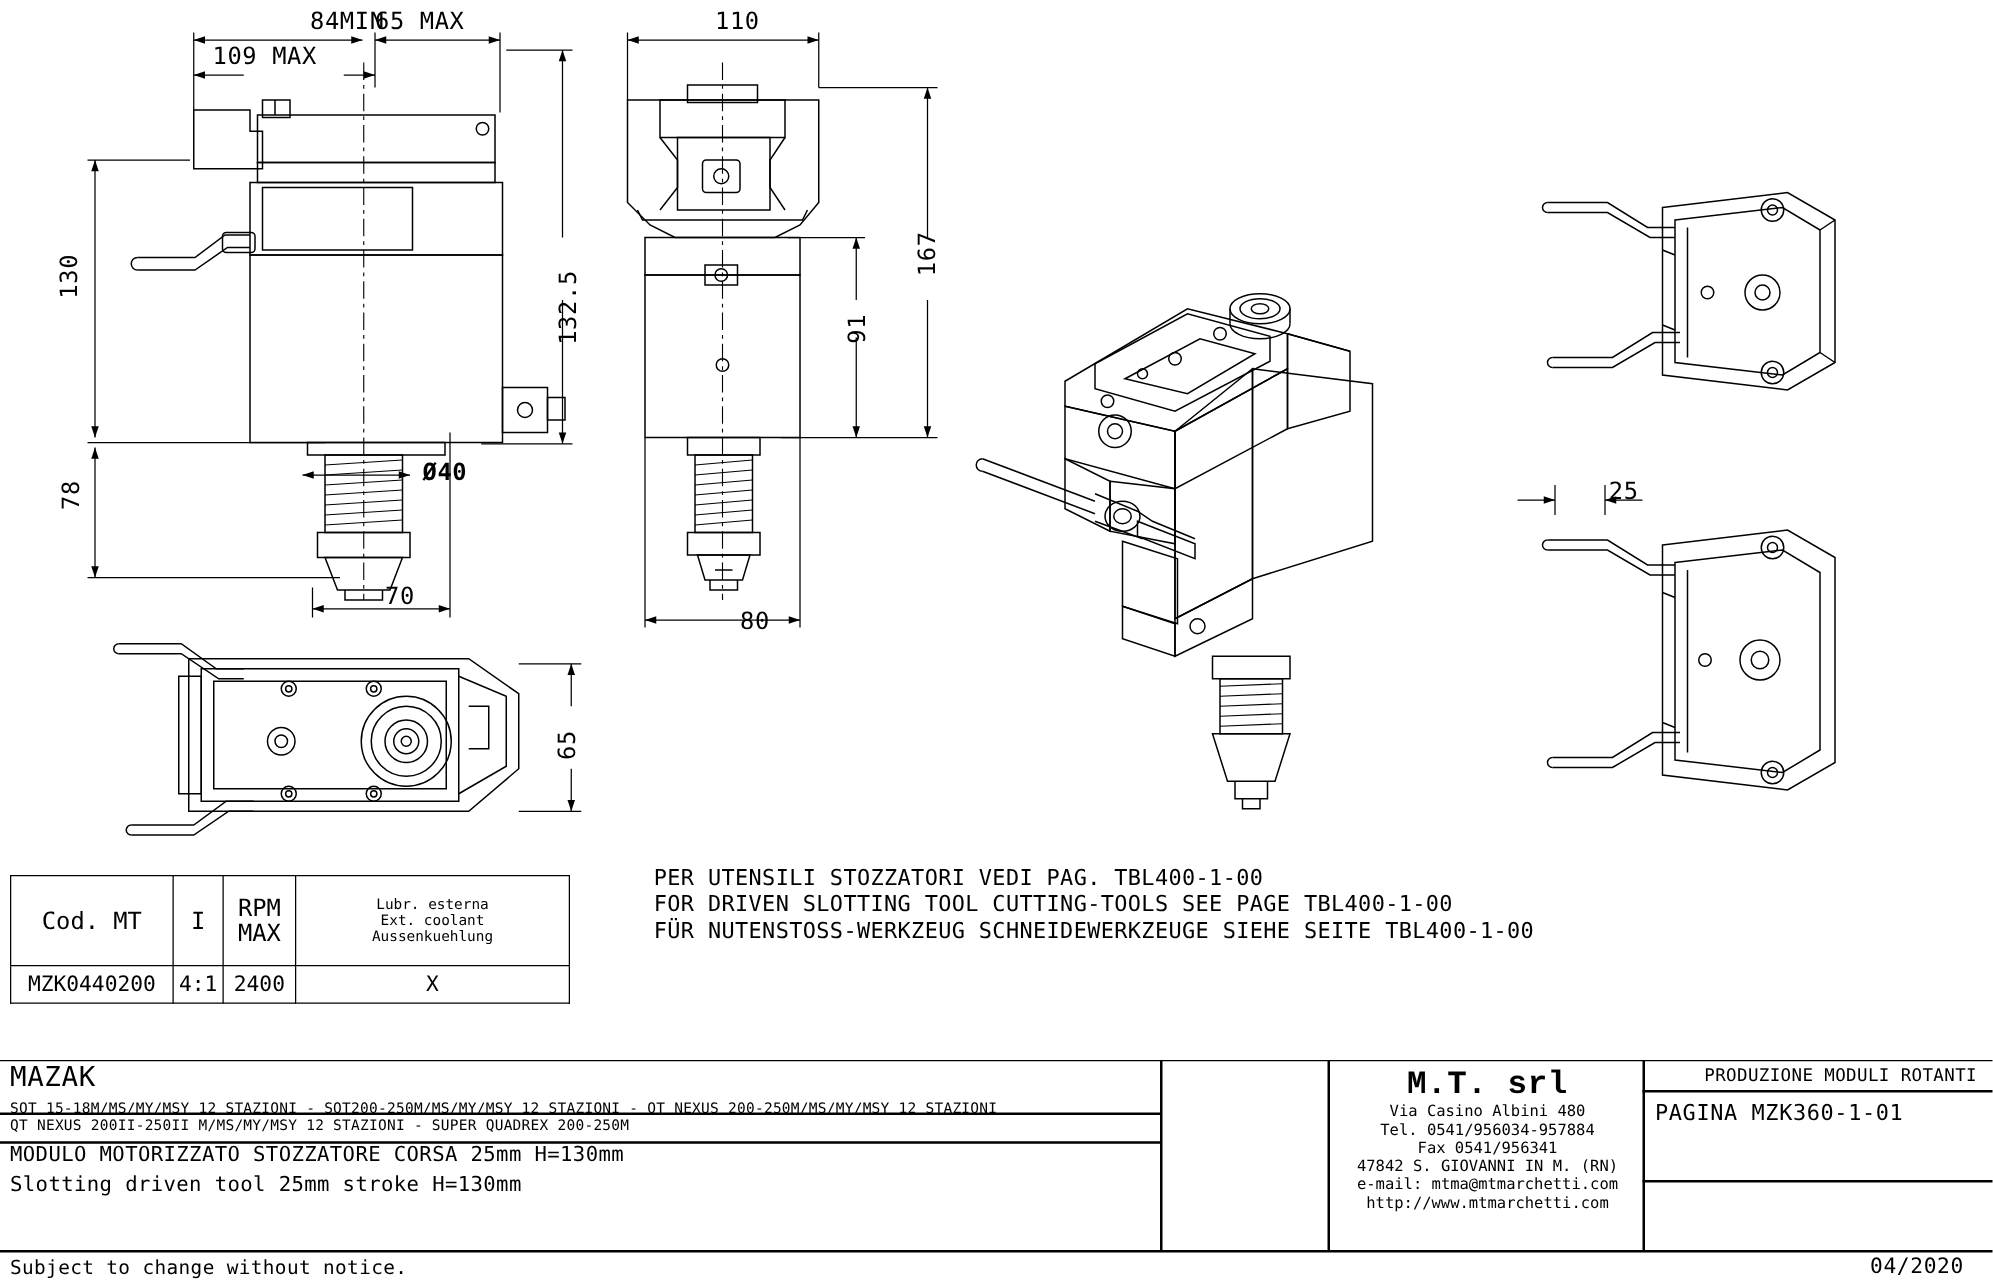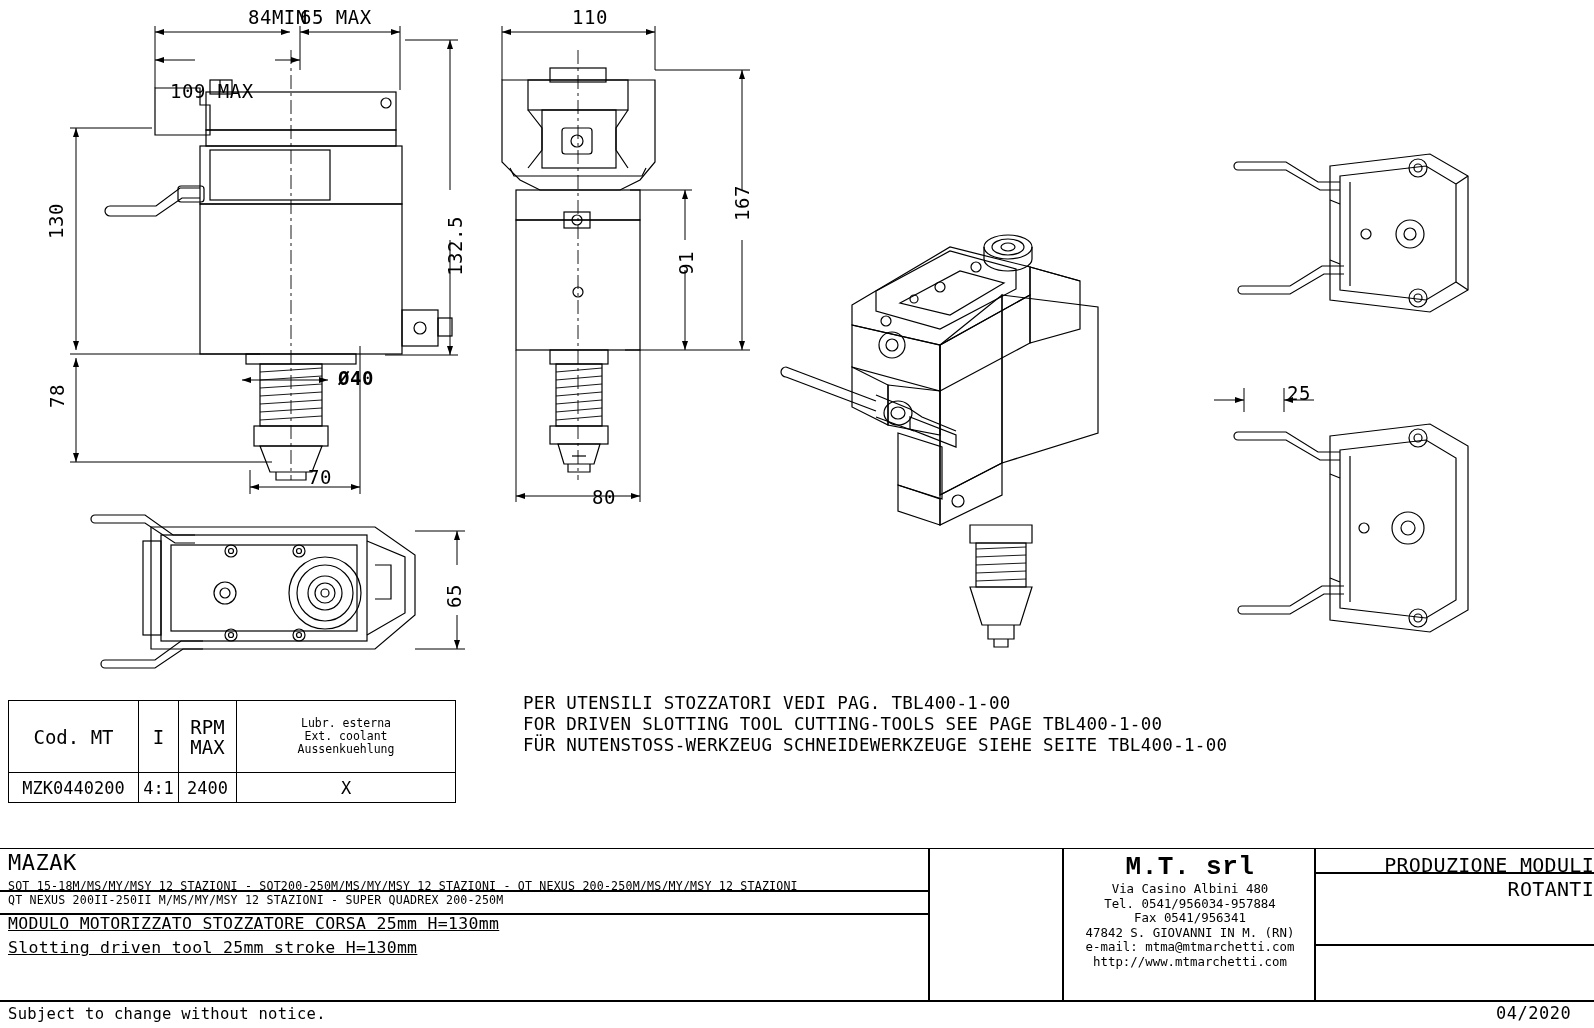--- a/index.html
+++ b/index.html
@@ -28,30 +28,30 @@
   .spec-table td, .spec-table th { border:1.4px solid #000; text-align:center; font-weight:normal; font-size:19px; padding:2px 3px; }
   .spec-table .hdr-sub { font-size:11.5px; line-height:13px; }
   .spec-table .hdr-rpm { font-size:19px; line-height:20px; }
   .spec-table td.val { font-size:17px; height:30px; }
 
   
   .title-block { position:absolute; left:0; top:848px; width:1594px; height:152px; border-top:1.8px solid #000; }
   .tb-left { position:absolute; left:8px; top:850px; width:920px; height:158px; }
   .tb-left .big { font-size:22px; line-height:25px; letter-spacing:0.5px; }
   .tb-left .sm { font-size:11.6px; line-height:13.5px; letter-spacing:0.2px; }
-  .tb-left .md { font-size:16.5px; line-height:19.5px; letter-spacing:0.3px;text-decoration:underline; }
+  .tb-left .md { font-size:16.5px; line-height:19.5px; letter-spacing:0.3px; }
   .rule { position:absolute; background:#000; height:1.6px; }
   .vrule { position:absolute; background:#000; width:1.6px; }
 
   .tb-mt { position:absolute; left:1070px; top:852px; width:240px; text-align:center; }
   .tb-mt .mtname { font-family:Liberation Mono, monospace; font-weight:bold; font-size:26px; letter-spacing:0.5px; }
   .tb-mt .addr { font-size:12.4px; line-height:14.6px; }
 
   .tb-right { position:absolute; left:1316px; top:850px; width:278px; height:150px; }
-  .tb-right .prod { font-size:20px; text-align:right; letter-spacing:0.3px; padding-top:3px;margin-left:35px; }
+  .tb-right .prod { font-size:14px; text-align:center; letter-spacing:0.3px; padding-top:3px;margin-left:35px; }
   .tb-right .pagina { font-size:17.5px; letter-spacing:0.5px; padding-left:8px; }
 
   .footer-left { position:absolute; left:8px; top:1005px; font-size:15.5px; letter-spacing:0.3px; }
   .footer-right { position:absolute; left:1496px; top:1003px; font-size:17px; letter-spacing:0.5px; }
 </style>
 </head>
 <body>
 
 <div class="sheet">
 
@@ -148,21 +148,21 @@
       <polygon points="300,477 291,474 291,480" fill="#000" stroke="none"></polygon>
       <line x1="190" y1="460" x2="190" y2="484"></line>
       <line x1="300" y1="336" x2="300" y2="484"></line>
     </g>
 
     <line x1="231" y1="40" x2="231" y2="470" stroke="#000" stroke-width="0.9" stroke-dasharray="14,4,3,4"></line>
   </svg>
 
   <div class="dim-label" style="left:204px; top:6px;margin-left:44px;">84MIN</div>
   <div class="dim-label" style="left:300px; top:6px;">65 MAX</div>
-  <div class="dim-label" style="left:170px; top:34px;margin-top:46px;">109 MAX</div>
+  <div class="dim-label" style="left:170px; top:34px;">109 MAX</div>
   <div class="dim-label vert" style="left:38px; top:210px; transform:rotate(-90deg);">130</div>
   <div class="dim-label vert" style="left:45px; top:385px; transform:rotate(-90deg);">78</div>
   <div class="dim-label vert" style="left:425px; top:235px; transform:rotate(-90deg);">132.5</div>
   <div class="dim-label" style="left:338px; top:367px;font-weight:bold;">Ø40</div>
   <div class="dim-label" style="left:308px; top:466px;">70</div>
 
   <svg style="position:absolute; left:480px; top:10px;" width="290" height="510" viewBox="0 0 290 510">
 
     <g stroke="#000" stroke-width="1" fill="none">
       <line x1="22" y1="22" x2="175" y2="22"></line>
@@ -453,18 +453,19 @@
     <div class="addr">Tel. 0541/956034-957884</div>
     <div class="addr">Fax 0541/956341</div>
     <div class="addr">47842 S. GIOVANNI IN M. (RN)</div>
     <div class="addr">e-mail: mtma@mtmarchetti.com</div>
     <div class="addr">http://www.mtmarchetti.com</div>
   </div>
 
   <div class="tb-right">
     <div class="prod">PRODUZIONE MODULI ROTANTI</div>
 
+    <div class="pagina" style="padding-top:12px;">PAGINA MZK360-1-01</div>
   </div>
 
   <div class="footer-left">Subject to change without notice.</div>
   <div class="footer-right">04/2020</div>
 
 </div>
 
 </body></html>

